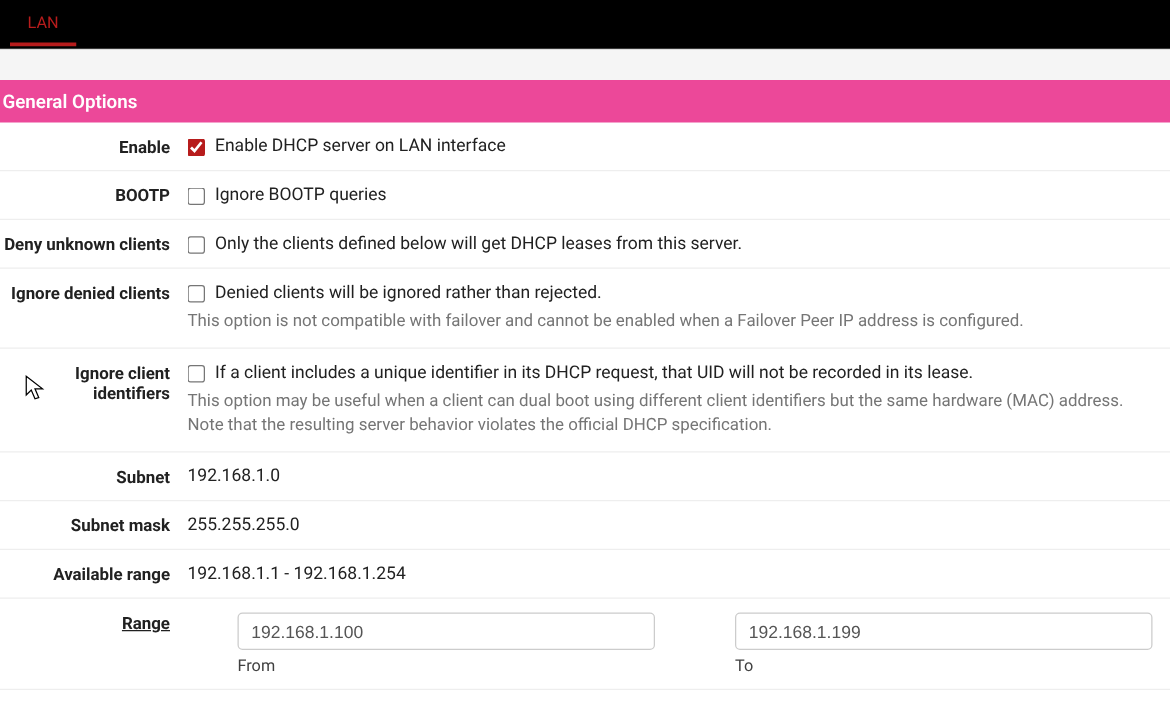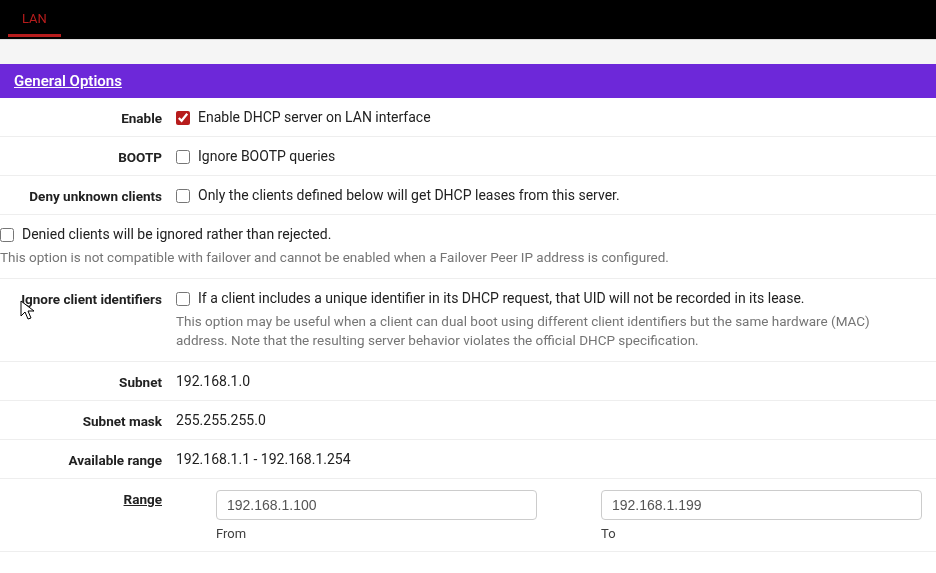--- a/index.html
+++ b/index.html
@@ -22,36 +22,35 @@
     color: #b71c1c;
     font-size: 13px;
     border-bottom: 3px solid #b71c1c;
     cursor: pointer;
   }
   .spacer {
     height: 24px;
     background: #f5f5f5;
   }
   .section-header {
-    background: #6d28d9;
+    background: #ec4899;
     color: #fff;
     font-weight: 600;
-    padding: 8px 14px;
+    padding: 8px 2px;
     font-size: 15px;
-    text-decoration: underline;
   }
   .form-row {
     display: flex;
     align-items: flex-start;
     padding: 10px 0;
     border-bottom: 1px solid #eee;
   }
   .form-row:last-child { border-bottom: none; }
   .label-col {
-    width: 176px;
+    width: 150px;
     text-align: right;
     font-weight: 700;
     color: #212121;
     padding-right: 14px;
     padding-top: 2px;
     font-size: 13.5px;
     flex-shrink: 0;
   }
   .label-col.underlined { text-decoration: underline; }
   .input-col {
@@ -151,20 +150,21 @@
   <div class="label-col">Deny unknown clients</div>
   <div class="input-col">
     <div class="chk-line">
       <input type="checkbox" class="chk" style="">
       <span class="chk-label">Only the clients defined below will get DHCP leases from this server.</span>
     </div>
   </div>
 </div>
 
 <div class="form-row">
+  <div class="label-col">Ignore denied clients</div>
   <div class="input-col">
     <div class="chk-line">
       <input type="checkbox" class="chk" style="">
       <span class="chk-label">Denied clients will be ignored rather than rejected.</span>
     </div>
     <div class="help-text">This option is not compatible with failover and cannot be enabled when a Failover Peer IP address is configured.</div>
   </div>
 </div>
 
 <div class="form-row">

